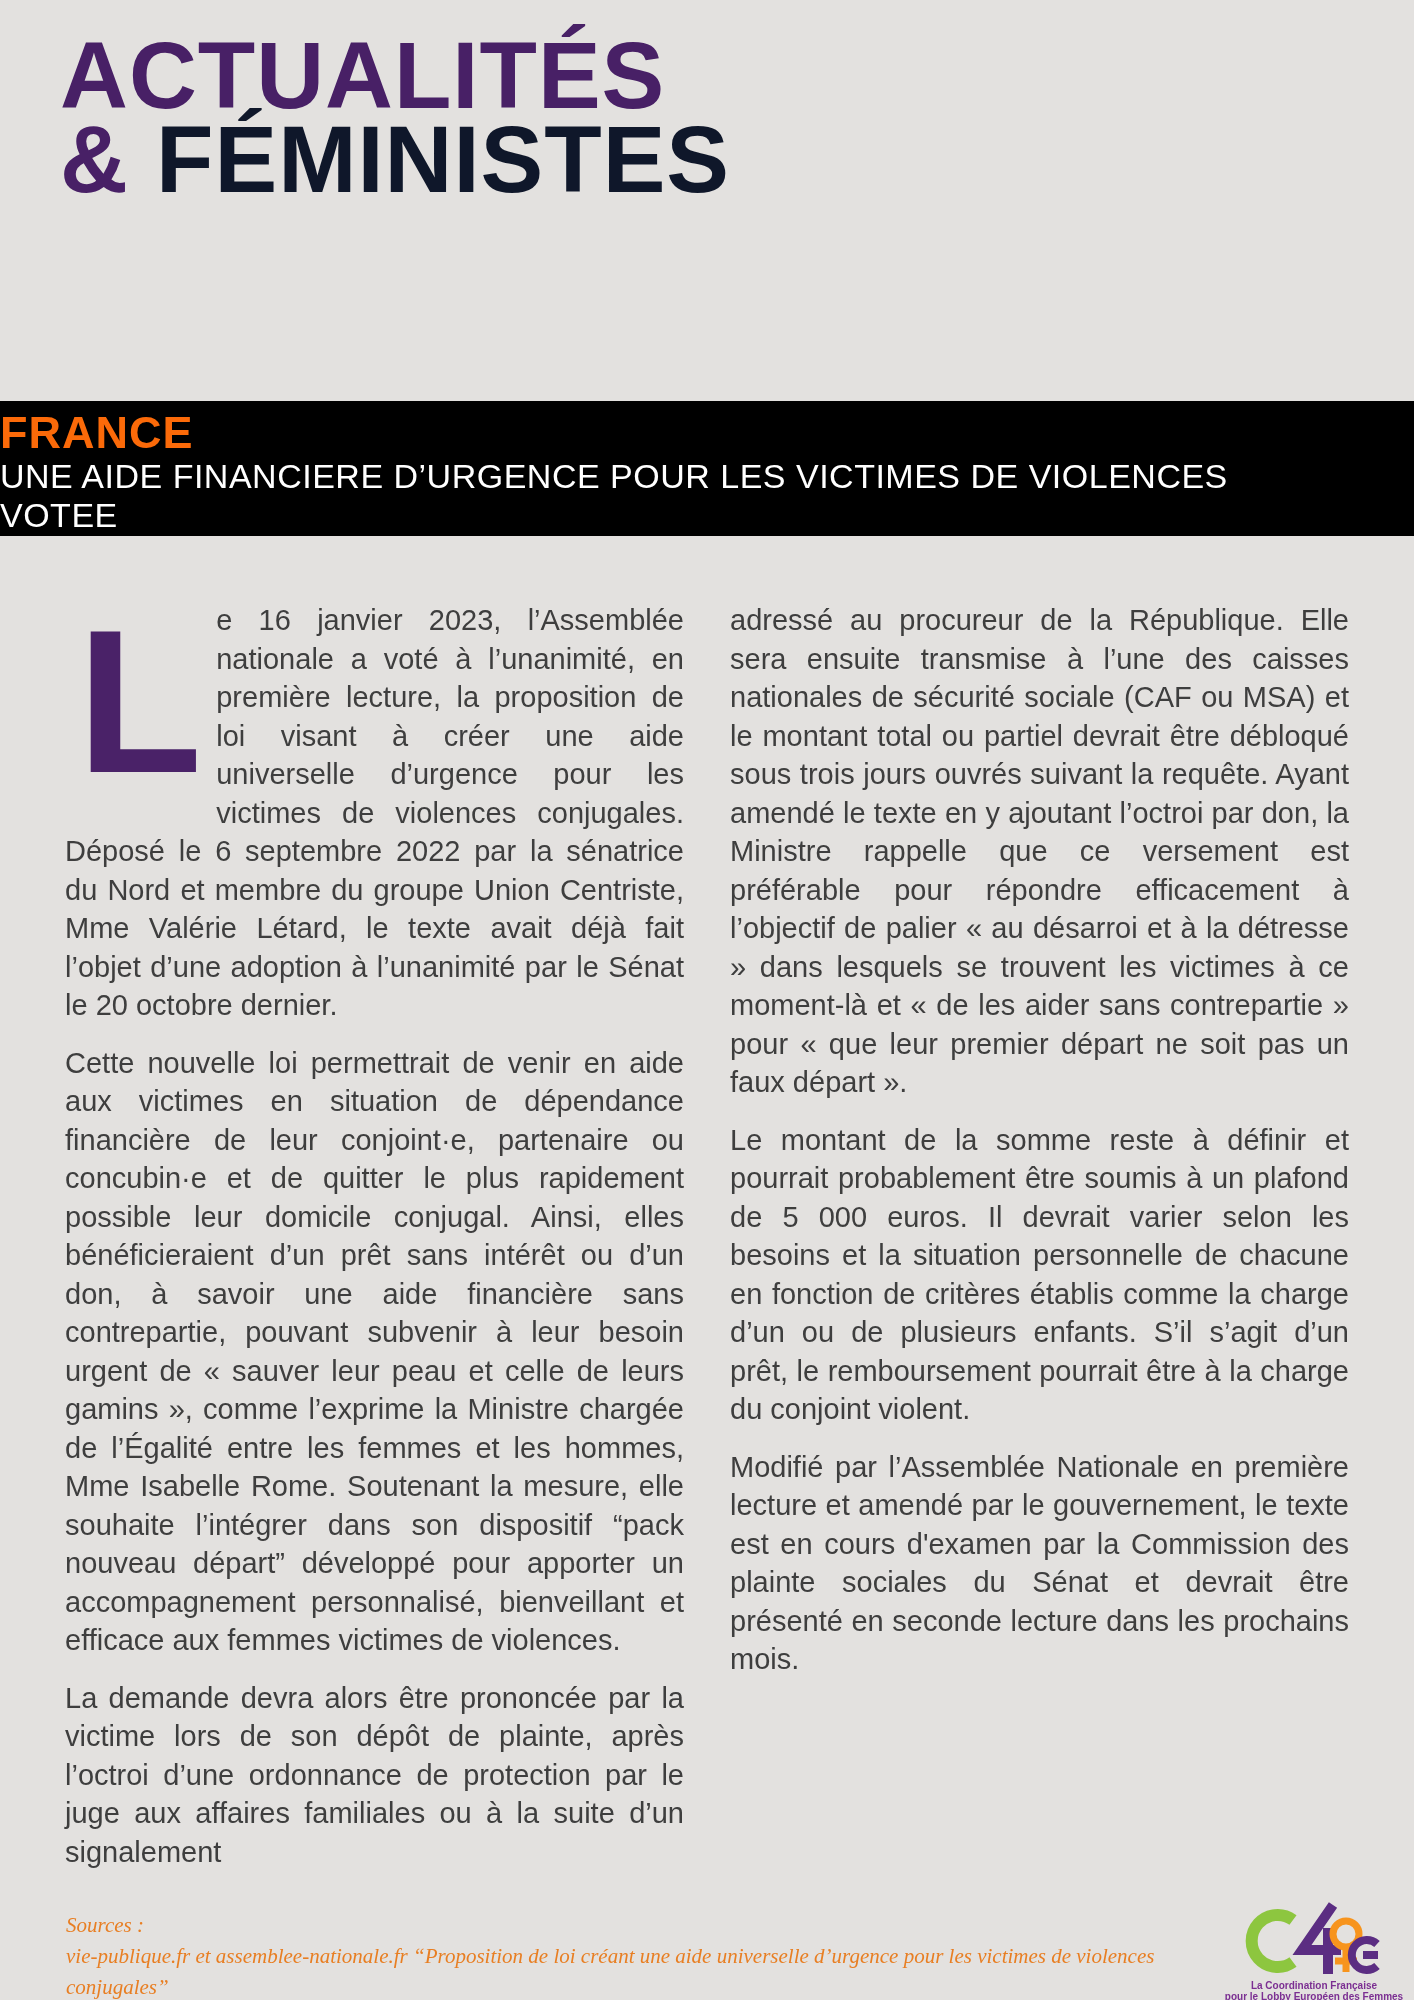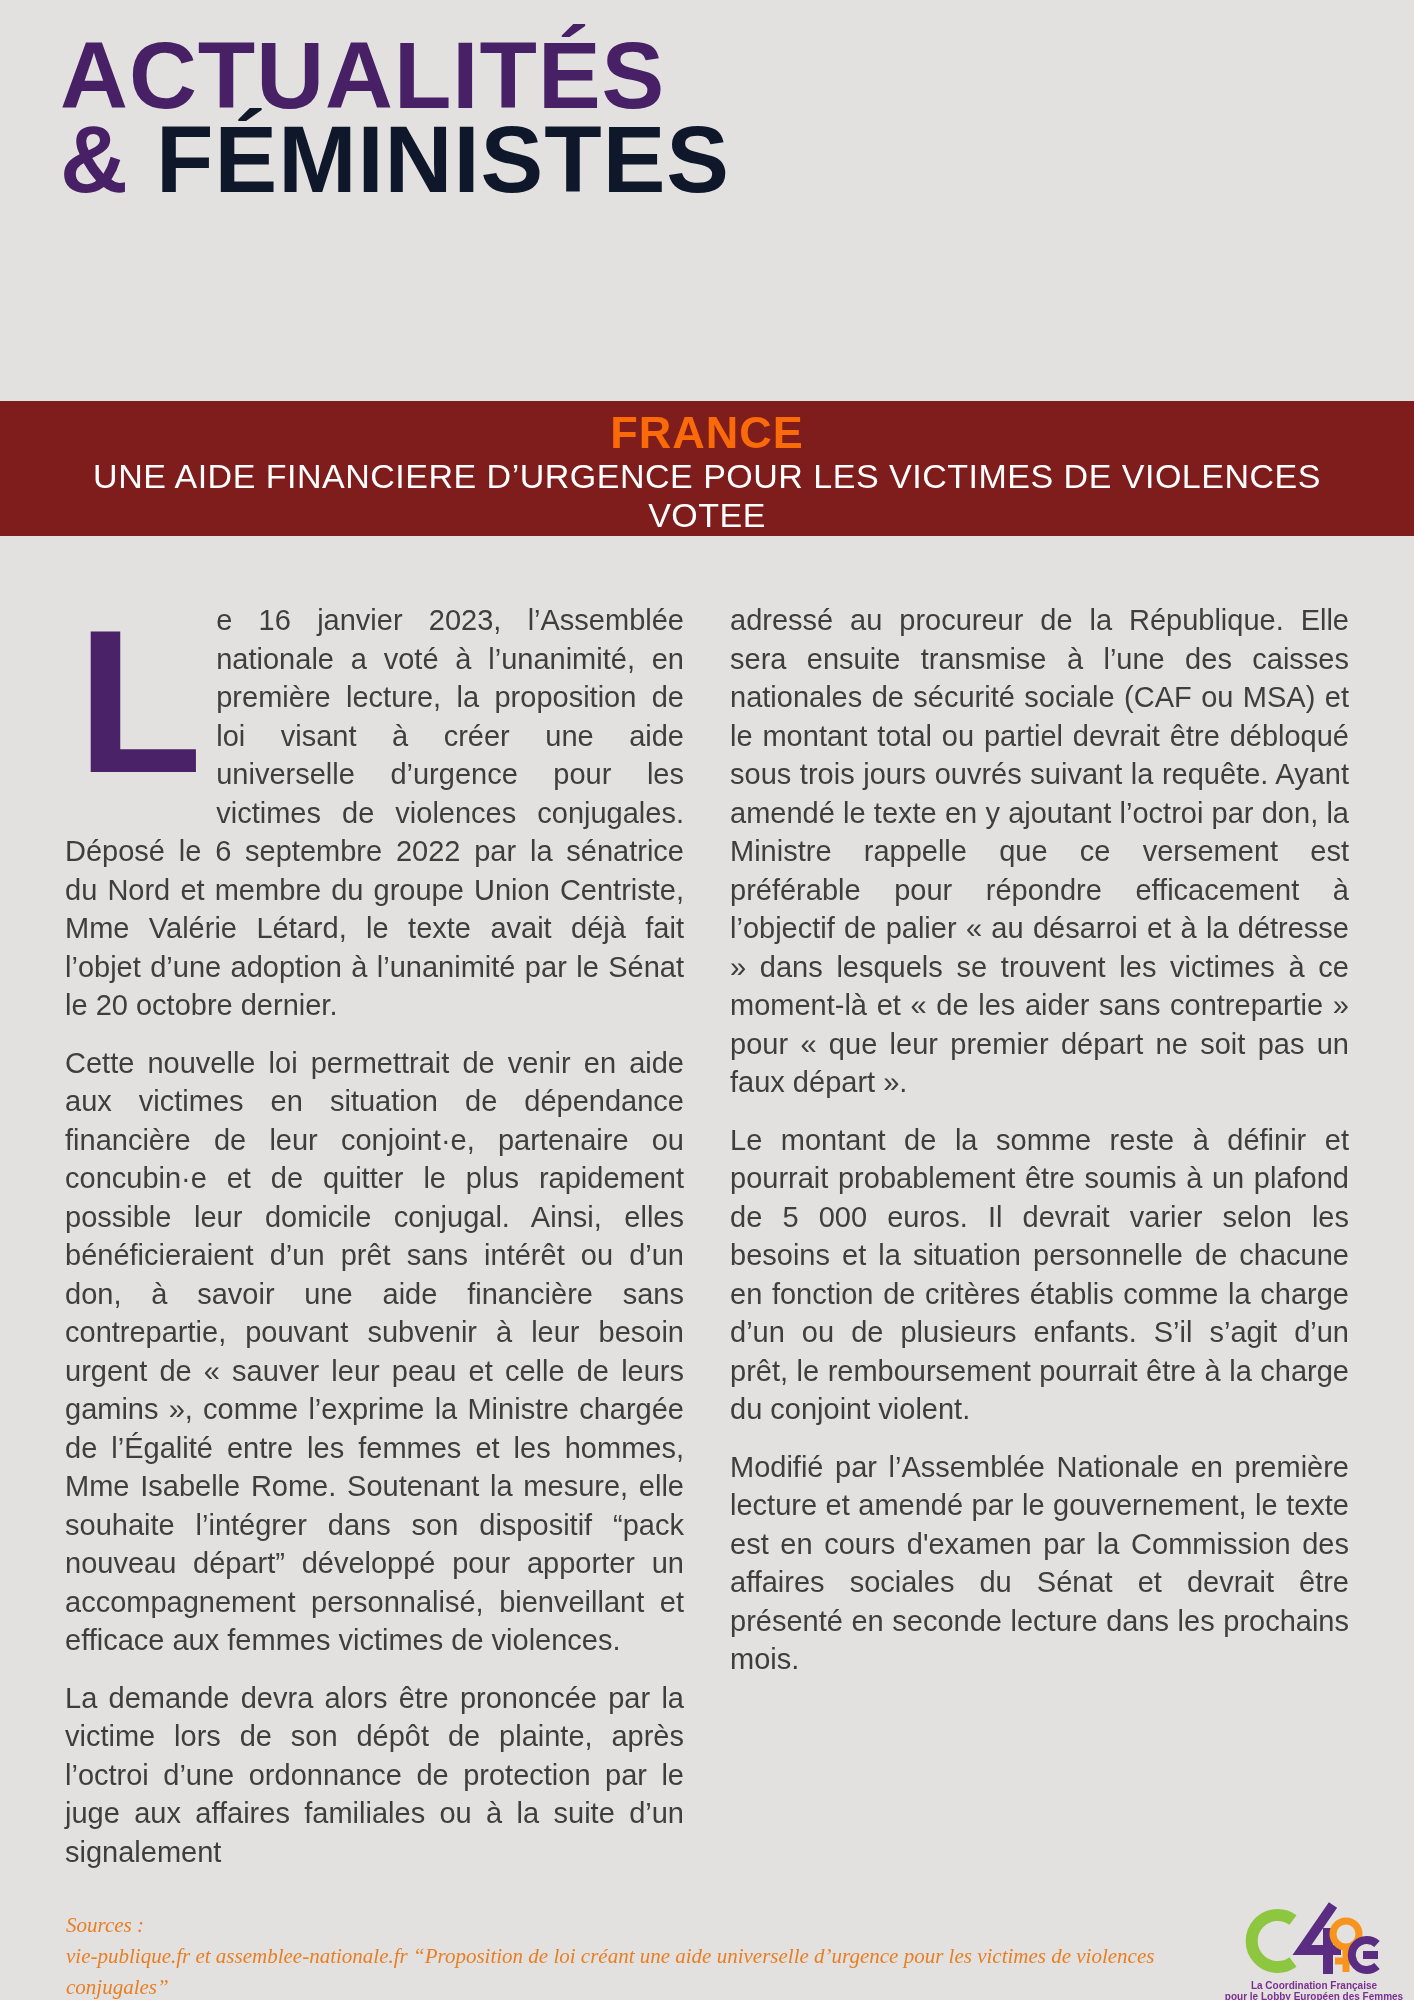--- a/index.html
+++ b/index.html
@@ -13,21 +13,21 @@
   .masthead{position:absolute;top:34px;left:60px;font-weight:bold;}
   .m-line{font-size:94px;line-height:84px;letter-spacing:1px;white-space:nowrap;}
   .m-line.l1{color:#482066;}
   .m-line.l2{color:#79b829;}
   .m-line.l3 .amp{color:#482066;}
   .m-line.l3 .fem{color:#0f172a;}
 
   
   .banner{
     position:absolute;top:401px;left:0;width:1414px;height:135px;
-    background:#7f1d1d;text-align:center;overflow:hidden;
+    background:#000000;text-align:left;overflow:hidden;
   }
   .banner-country{margin-top:8px;font-size:45px;line-height:48px;font-weight:bold;color:#fb6a09;letter-spacing:1px;}
   .banner-title{font-size:34px;line-height:39px;font-weight:normal;color:#ffffff;letter-spacing:.5px;}
 
   
   .article{position:absolute;top:601px;left:65px;width:1284px;display:flex;gap:46px;}
   .col{width:619px;}
   .para{
     margin:0 0 19px 0;font-size:29px;line-height:38.5px;
     text-align:justify;color:#3e3e3e;
@@ -71,21 +71,21 @@
 
   <main class="article">
     <div class="col">
       <p class="para"><span class="dropcap">L</span><span>e 16 janvier 2023, l’Assemblée nationale a voté à l’unanimité, en première lecture, la proposition de loi visant à créer une aide universelle d’urgence pour les victimes de violences conjugales. Déposé le 6 septembre 2022 par la sénatrice du Nord et membre du groupe Union Centriste, Mme Valérie Létard, le texte avait déjà fait l’objet d’une adoption à l’unanimité par le Sénat le 20 octobre dernier.</span></p>
       <p class="para">Cette nouvelle loi permettrait de venir en aide aux victimes en situation de dépendance financière de leur conjoint·e, partenaire ou concubin·e et de quitter le plus rapidement possible leur domicile conjugal. Ainsi, elles bénéficieraient d’un prêt sans intérêt ou d’un don, à savoir une aide financière sans contrepartie, pouvant subvenir à leur besoin urgent de « sauver leur peau et celle de leurs gamins », comme l’exprime la Ministre chargée de l’Égalité entre les femmes et les hommes, Mme Isabelle Rome. Soutenant la mesure, elle souhaite l’intégrer dans son dispositif “pack nouveau départ” développé pour apporter un accompagnement personnalisé, bienveillant et efficace aux femmes victimes de violences.</p>
       <p class="para">La demande devra alors être prononcée par la victime lors de son dépôt de plainte, après l’octroi d’une ordonnance de protection par le juge aux affaires familiales ou à la suite d’un signalement</p>
     </div>
     <div class="col">
       <p class="para">adressé au procureur de la République. Elle sera ensuite transmise à l’une des caisses nationales de sécurité sociale (CAF ou MSA) et le montant total ou partiel devrait être débloqué sous trois jours ouvrés suivant la requête. Ayant amendé le texte en y ajoutant l’octroi par don, la Ministre rappelle que ce versement est préférable pour répondre efficacement à l’objectif de palier « au désarroi et à la détresse » dans lesquels se trouvent les victimes à ce moment-là et « de les aider sans contrepartie » pour « que leur premier départ ne soit pas un faux départ ».</p>
       <p class="para">Le montant de la somme reste à définir et pourrait probablement être soumis à un plafond de 5 000 euros. Il devrait varier selon les besoins et la situation personnelle de chacune en fonction de critères établis comme la charge d’un ou de plusieurs enfants. S’il s’agit d’un prêt, le remboursement pourrait être à la charge du conjoint violent.</p>
-      <p class="para">Modifié par l’Assemblée Nationale en première lecture et amendé par le gouvernement, le texte est en cours d'examen par la Commission des affaires sociales du Sénat et devrait être présenté en seconde lecture dans les prochains mois.</p>
+      <p class="para">Modifié par l’Assemblée Nationale en première lecture et amendé par le gouvernement, le texte est en cours d'examen par la Commission des plainte sociales du Sénat et devrait être présenté en seconde lecture dans les prochains mois.</p>
     </div>
   </main>
 
   <footer>
     <div class="sources">
       <div>Sources :</div>
       <div>vie-publique.fr et assemblee-nationale.fr “Proposition de loi créant une aide universelle d’urgence pour les victimes de violences conjugales”</div>
 
     </div>
 

